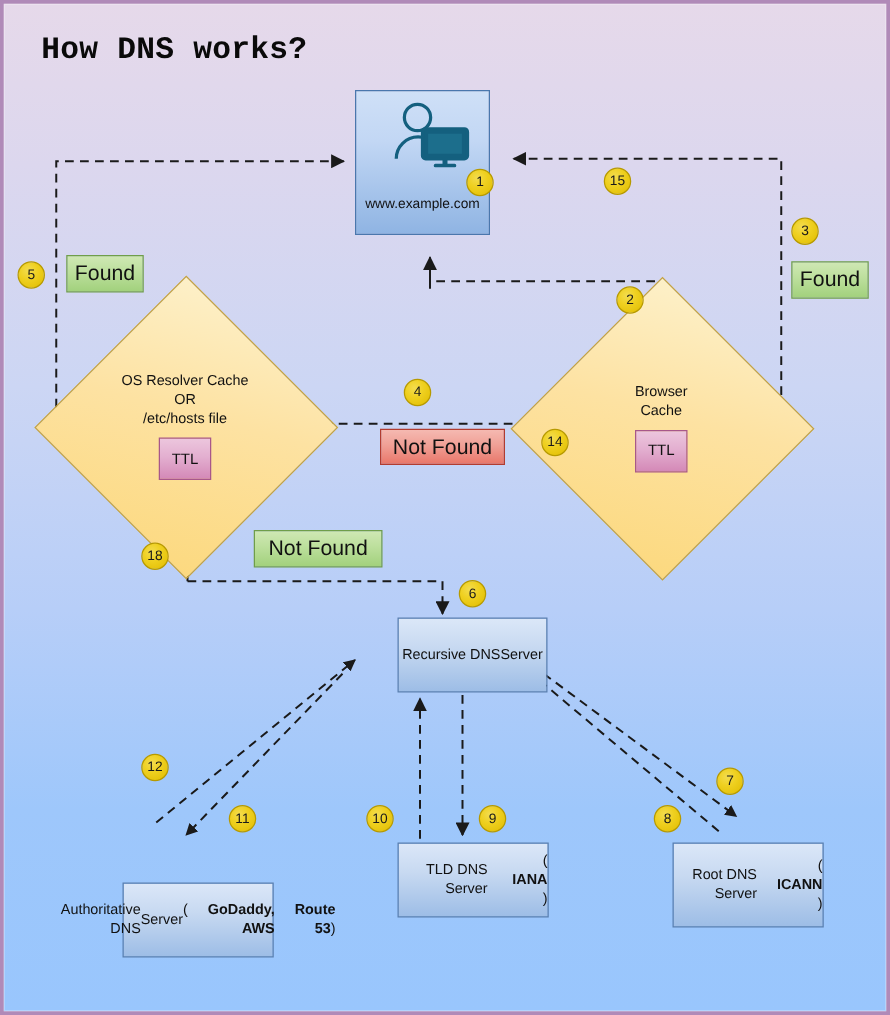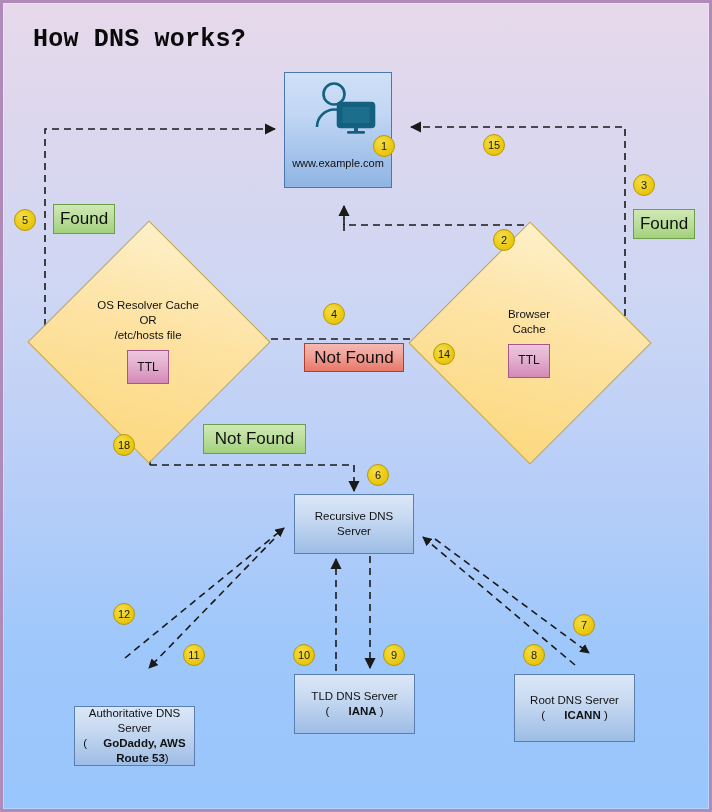--- a/index.html
+++ b/index.html
@@ -77,22 +77,22 @@
   }
   .chip-found-1{left:50px;top:201px;width:62px;height:30px;}
   .chip-found-2{left:630px;top:206px;width:62px;height:30px;}
   .chip-notfound-1{left:301px;top:340px;width:100px;height:29px;}
   .chip-notfound-2{left:200px;top:421px;width:103px;height:30px;}
 
   
   .srv{
     background:linear-gradient(180deg,#dbe7f8 0%,#c7d9f1 40%,#9dbde6 100%);
     border:1px solid #5a7fae;
-    display:flex;flex-direction:column;align-items:center;justify-content:center;
-    text-align:right;font-size:11.5px;color:#111;line-height:15px;
+    display:flex;align-items:center;justify-content:center;
+    text-align:right;font-size:11.5px;color:#111;line-height:15px;margin-left:24px;
   }
   .srv-recursive{left:291px;top:491px;width:120px;height:60px;}
   .srv-auth{left:71px;top:703px;width:121px;height:60px;}
   .srv-tld{left:291px;top:671px;width:121px;height:60px;}
   .srv-root{left:511px;top:671px;width:121px;height:68px;}
   .srv b{font-weight:bold;padding-left:16px;}
 
   
   .badge{
     width:22px;height:22px;border-radius:50%;

